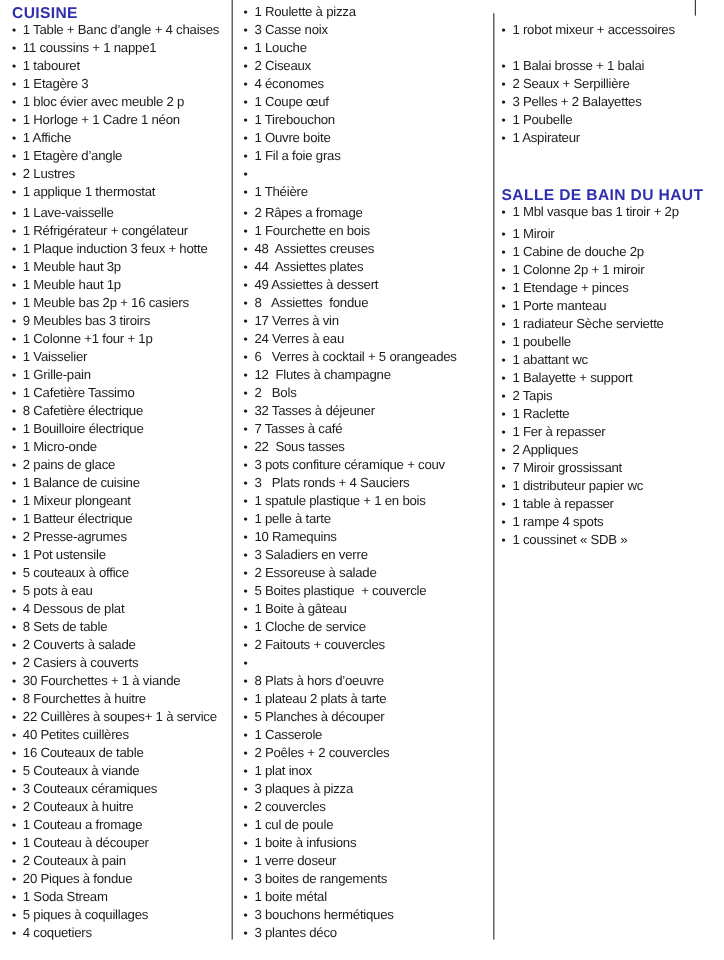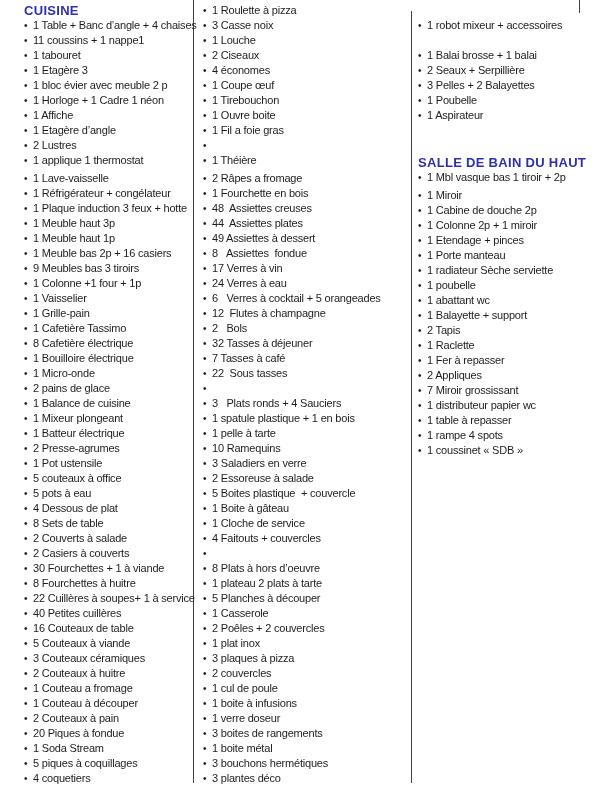--- a/index.html
+++ b/index.html
@@ -11,21 +11,21 @@
     color: var(--text-color, #1c1c1c);
   }
   .page { position: relative; width: 603px; height: 800px; overflow: hidden; background: #fff; }
 
   .divider { position: absolute; width: 1px; background: var(--divider-color, #3f3f3f); }
   #divider-1 { left: 193px; top: 0; height: 783px; }
   #divider-2 { left: 411px; top: 11px; height: 772px; }
   #top-right-line { left: 579px; top: 0; height: 13px; }
 
   .col { position: absolute; top: 3px; }
-  #col-1 { left: 24px;  width: 183px; }
+  #col-1 { left: 10px;  width: 183px; }
   #col-2 { left: 203px; width: 207px; }
   #col-3 { left: 418px; width: 183px; padding-top: 15px; }
 
   h2.section-header {
     margin: 0;
     font-size: 13px;
     font-weight: bold;
     line-height: 15px;
     color: var(--header-color, #2f2fae);
     letter-spacing: 0.3px;
@@ -364,20 +364,21 @@
           <li class="item">
             <span class="bullet">•</span>
             <span class="txt">7 Tasses à café</span>
           </li>
           <li class="item">
             <span class="bullet">•</span>
             <span class="txt">22  Sous tasses</span>
           </li>
           <li class="item">
             <span class="bullet">•</span>
+            <span class="txt">3 pots confiture céramique + couv</span>
           </li>
           <li class="item">
             <span class="bullet">•</span>
             <span class="txt">3   Plats ronds + 4 Sauciers</span>
           </li>
           <li class="item">
             <span class="bullet">•</span>
             <span class="txt">1 spatule plastique + 1 en bois</span>
           </li>
           <li class="item">
@@ -403,21 +404,21 @@
           <li class="item">
             <span class="bullet">•</span>
             <span class="txt">1 Boite à gâteau</span>
           </li>
           <li class="item">
             <span class="bullet">•</span>
             <span class="txt">1 Cloche de service</span>
           </li>
           <li class="item">
             <span class="bullet">•</span>
-            <span class="txt">4 Faitouts + couvercles</span>
+            <span class="txt">2 Faitouts + couvercles</span>
           </li>
           <li class="item">
             <span class="bullet">•</span>
           </li>
           <li class="item">
             <span class="bullet">•</span>
             <span class="txt">8 Plats à hors d’oeuvre</span>
           </li>
           <li class="item">
             <span class="bullet">•</span>

